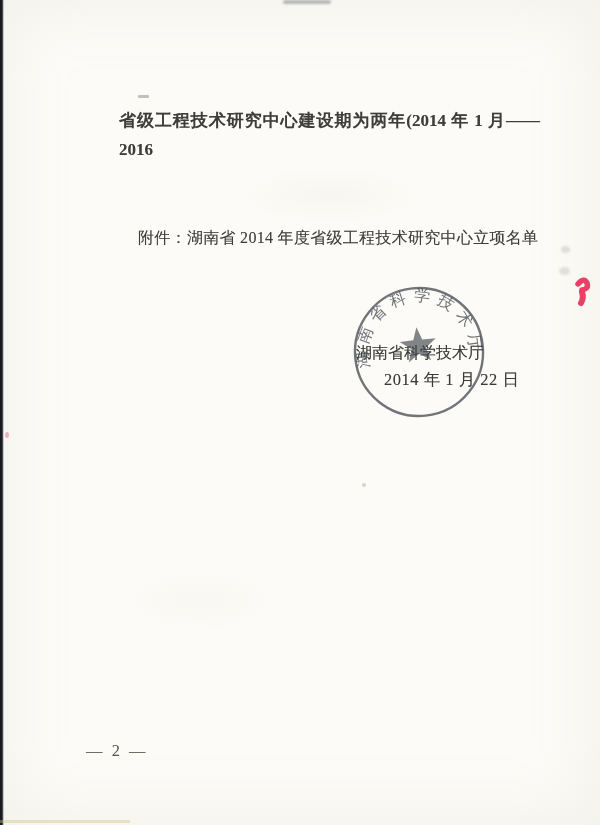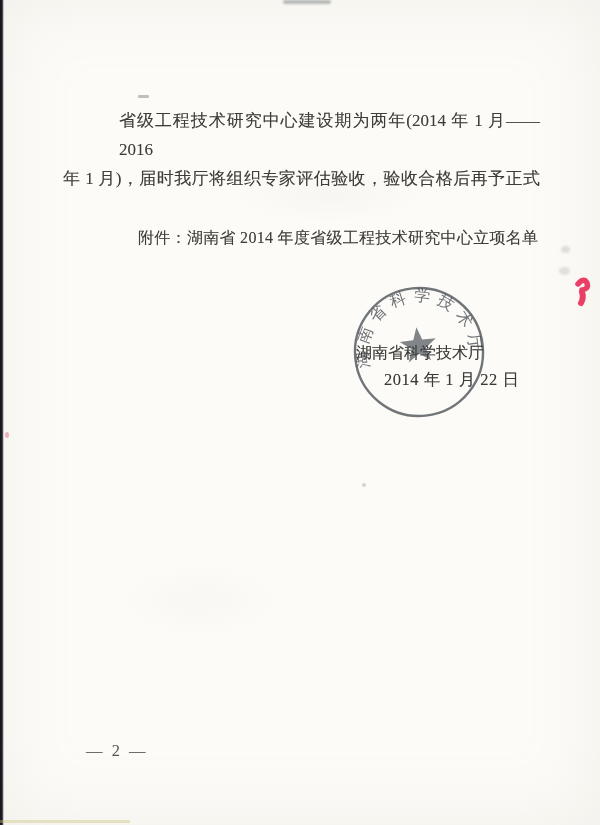--- a/index.html
+++ b/index.html
@@ -32,21 +32,21 @@
   .line-bottom   { left: 0;     top: 820px; width: 130px; height: 3px; background: rgba(206,197,122,0.40); filter: blur(0.5px); }
 
   
   .body-text {
     position: absolute; left: 63px; top: 106px; width: 477px;
     font-size: 17px; line-height: 29px; color: #3e3d3a;
     text-shadow: 0 0 0.6px rgba(62,61,58,0.35);
   }
   .body-line { white-space: nowrap; }
   .body-line.fill { white-space: normal; text-align: justify; text-align-last: justify; overflow: visible; }
-  .body-line.indent { padding-left: 56px; }
+  .body-line.indent { padding-left: 56px; font-weight: bold; }
 
   
   .attachment-line {
     position: absolute; left: 122px; top: 228px;
     font-size: 16px; color: #3e3d3a; letter-spacing: 0.3px;
     white-space: nowrap; text-shadow: 0 0 0.6px rgba(62,61,58,0.35); margin-left: 16px;
   }
 
   
   .sig-agency {
@@ -84,21 +84,20 @@
   <div class="smudge smudge-top"></div>
   <div class="smudge smudge-dash"></div>
   <div class="smudge smudge-r1"></div>
   <div class="smudge smudge-r2"></div>
   <div class="smudge smudge-mid"></div>
   <div class="smudge speck-pink"></div>
   <div class="smudge line-bottom"></div>
 
   <div class="body-text">
     <div class="body-line fill indent">省级工程技术研究中心建设期为两年(2014 年 1 月——2016</div>
-    <div class="body-line fill">年 1 月)，届时我厅将组织专家评估验收，验收合格后再予正式</div>
   </div>
 
   <div class="attachment-line">附件：湖南省 2014 年度省级工程技术研究中心立项名单</div>
 
   <div class="sig-agency">湖南省科学技术厅</div>
   <div class="sig-date">2014 年 1 月 22 日</div>
 
   <svg class="seal" width="170" height="170" viewBox="0 0 170 170">
     <g transform="rotate(-6 85 85)">
       <circle cx="85" cy="85" r="64" fill="none" stroke="#3c4148" stroke-width="2.4" stroke-opacity="0.82"></circle>

